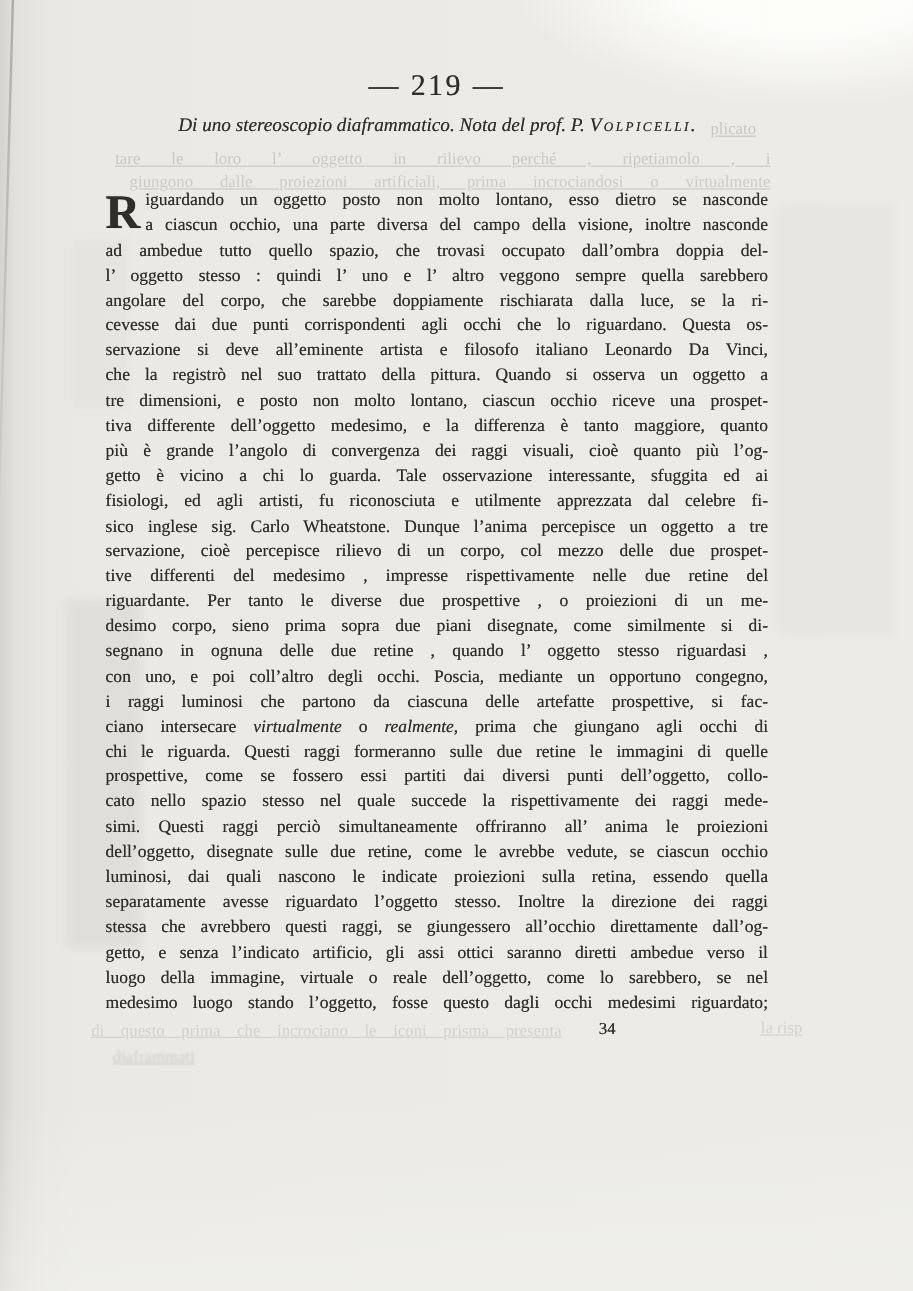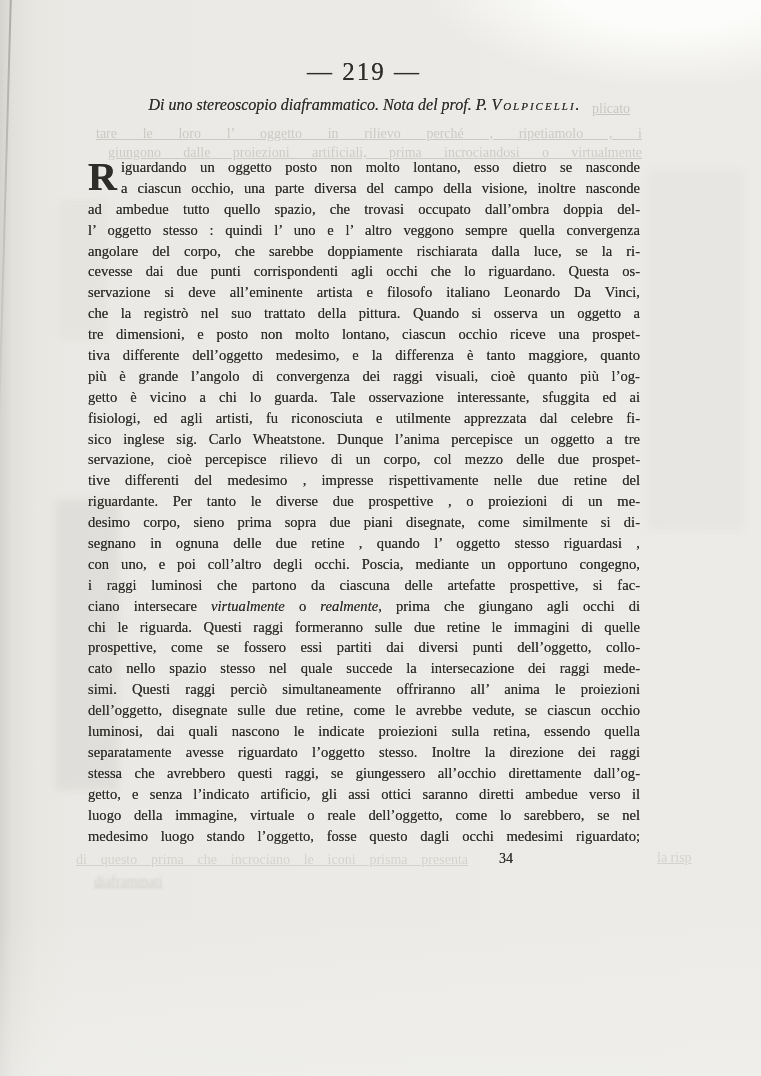--- a/index.html
+++ b/index.html
@@ -65,21 +65,21 @@
     text-shadow:0 0 .5px rgba(47,45,41,.8);
   }
   .ghost{
     position:absolute;color:#76746e;font-size:14px;
     filter:blur(0.6px);pointer-events:none;text-decoration:underline;
   }
   .g1{left:592px;top:101px;opacity:.30;}
   .g2{left:96px;top:126px;width:546px;opacity:.28;text-align:justify;text-align-last:justify;}
   .g3{left:108px;top:145px;width:534px;opacity:.26;text-align:justify;text-align-last:justify;}
   .g4{left:76px;top:852px;width:392px;opacity:.20;text-align:justify;text-align-last:justify;}
-  .g5{left:634px;top:850px;opacity:.20;margin-left:23px;}
+  .g5{left:634px;top:850px;opacity:.20;}
   .g6{left:94px;top:874px;opacity:.24;filter:blur(0.9px);}
 </style>
 </head>
 <body>
 
 <div class="page">
 
   <div class="shade-topright"></div>
   <div class="shade-bottom"></div>
   <div class="crease"></div>
@@ -97,42 +97,42 @@
   <div class="pageno">— 219 —</div>
 
   <div class="title"><span>Di uno stereoscopio diaframmatico. Nota del prof. P. </span><span class="sc">Volpicelli</span><span>.</span></div>
 
   <div class="para">
     <div class="dropcap">R</div>
     <div id="plines">
         <div class="bline"><span>iguardando un oggetto posto non molto lontano, esso dietro se nasconde</span></div>
         <div class="bline"><span>a ciascun occhio, una parte diversa del campo della visione, inoltre nasconde</span></div>
         <div class="bline"><span>ad ambedue tutto quello spazio, che trovasi occupato dall’ombra doppia del-</span></div>
-        <div class="bline"><span>l’ oggetto stesso : quindi l’ uno e l’ altro veggono sempre quella convergenza</span></div>
+        <div class="bline"><span>l’ oggetto stesso : quindi l’ uno e l’ altro veggono sempre quella sarebbero</span></div>
         <div class="bline"><span>angolare del corpo, che sarebbe doppiamente rischiarata dalla luce, se la ri-</span></div>
         <div class="bline"><span>cevesse dai due punti corrispondenti agli occhi che lo riguardano. Questa os-</span></div>
         <div class="bline"><span>servazione si deve all’eminente artista e filosofo italiano Leonardo Da Vinci,</span></div>
         <div class="bline"><span>che la registrò nel suo trattato della pittura. Quando si osserva un oggetto a</span></div>
         <div class="bline"><span>tre dimensioni, e posto non molto lontano, ciascun occhio riceve una prospet-</span></div>
         <div class="bline"><span>tiva differente dell’oggetto medesimo, e la differenza è tanto maggiore, quanto</span></div>
         <div class="bline"><span>più è grande l’angolo di convergenza dei raggi visuali, cioè quanto più l’og-</span></div>
         <div class="bline"><span>getto è vicino a chi lo guarda. Tale osservazione interessante, sfuggita ed ai</span></div>
         <div class="bline"><span>fisiologi, ed agli artisti, fu riconosciuta e utilmente apprezzata dal celebre fi-</span></div>
         <div class="bline"><span>sico inglese sig. Carlo Wheatstone. Dunque l’anima percepisce un oggetto a tre</span></div>
         <div class="bline"><span>servazione, cioè percepisce rilievo di un corpo, col mezzo delle due prospet-</span></div>
         <div class="bline"><span>tive differenti del medesimo , impresse rispettivamente nelle due retine del</span></div>
         <div class="bline"><span>riguardante. Per tanto le diverse due prospettive , o proiezioni di un me-</span></div>
         <div class="bline"><span>desimo corpo, sieno prima sopra due piani disegnate, come similmente si di-</span></div>
         <div class="bline"><span>segnano in ognuna delle due retine , quando l’ oggetto stesso riguardasi ,</span></div>
         <div class="bline"><span>con uno, e poi coll’altro degli occhi. Poscia, mediante un opportuno congegno,</span></div>
         <div class="bline"><span>i raggi luminosi che partono da ciascuna delle artefatte prospettive, si fac-</span></div>
         <div class="bline"><span>ciano intersecare </span><span class="it">virtualmente</span><span> o </span><span class="it">realmente</span><span>, prima che giungano agli occhi di</span></div>
         <div class="bline"><span>chi le riguarda. Questi raggi formeranno sulle due retine le immagini di quelle</span></div>
         <div class="bline"><span>prospettive, come se fossero essi partiti dai diversi punti dell’oggetto, collo-</span></div>
-        <div class="bline"><span>cato nello spazio stesso nel quale succede la intersecazione dei raggi mede-</span></div>
+        <div class="bline"><span>cato nello spazio stesso nel quale succede la rispettivamente dei raggi mede-</span></div>
         <div class="bline"><span>simi. Questi raggi perciò simultaneamente offriranno all’ anima le proiezioni</span></div>
         <div class="bline"><span>dell’oggetto, disegnate sulle due retine, come le avrebbe vedute, se ciascun occhio</span></div>
         <div class="bline"><span>luminosi, dai quali nascono le indicate proiezioni sulla retina, essendo quella</span></div>
         <div class="bline"><span>separatamente avesse riguardato l’oggetto stesso. Inoltre la direzione dei raggi</span></div>
         <div class="bline"><span>stessa che avrebbero questi raggi, se giungessero all’occhio direttamente dall’og-</span></div>
         <div class="bline"><span>getto, e senza l’indicato artificio, gli assi ottici saranno diretti ambedue verso il</span></div>
         <div class="bline"><span>luogo della immagine, virtuale o reale dell’oggetto, come lo sarebbero, se nel</span></div>
         <div class="bline"><span>medesimo luogo stando l’oggetto, fosse questo dagli occhi medesimi riguardato;</span></div>
       </div>
   </div>

